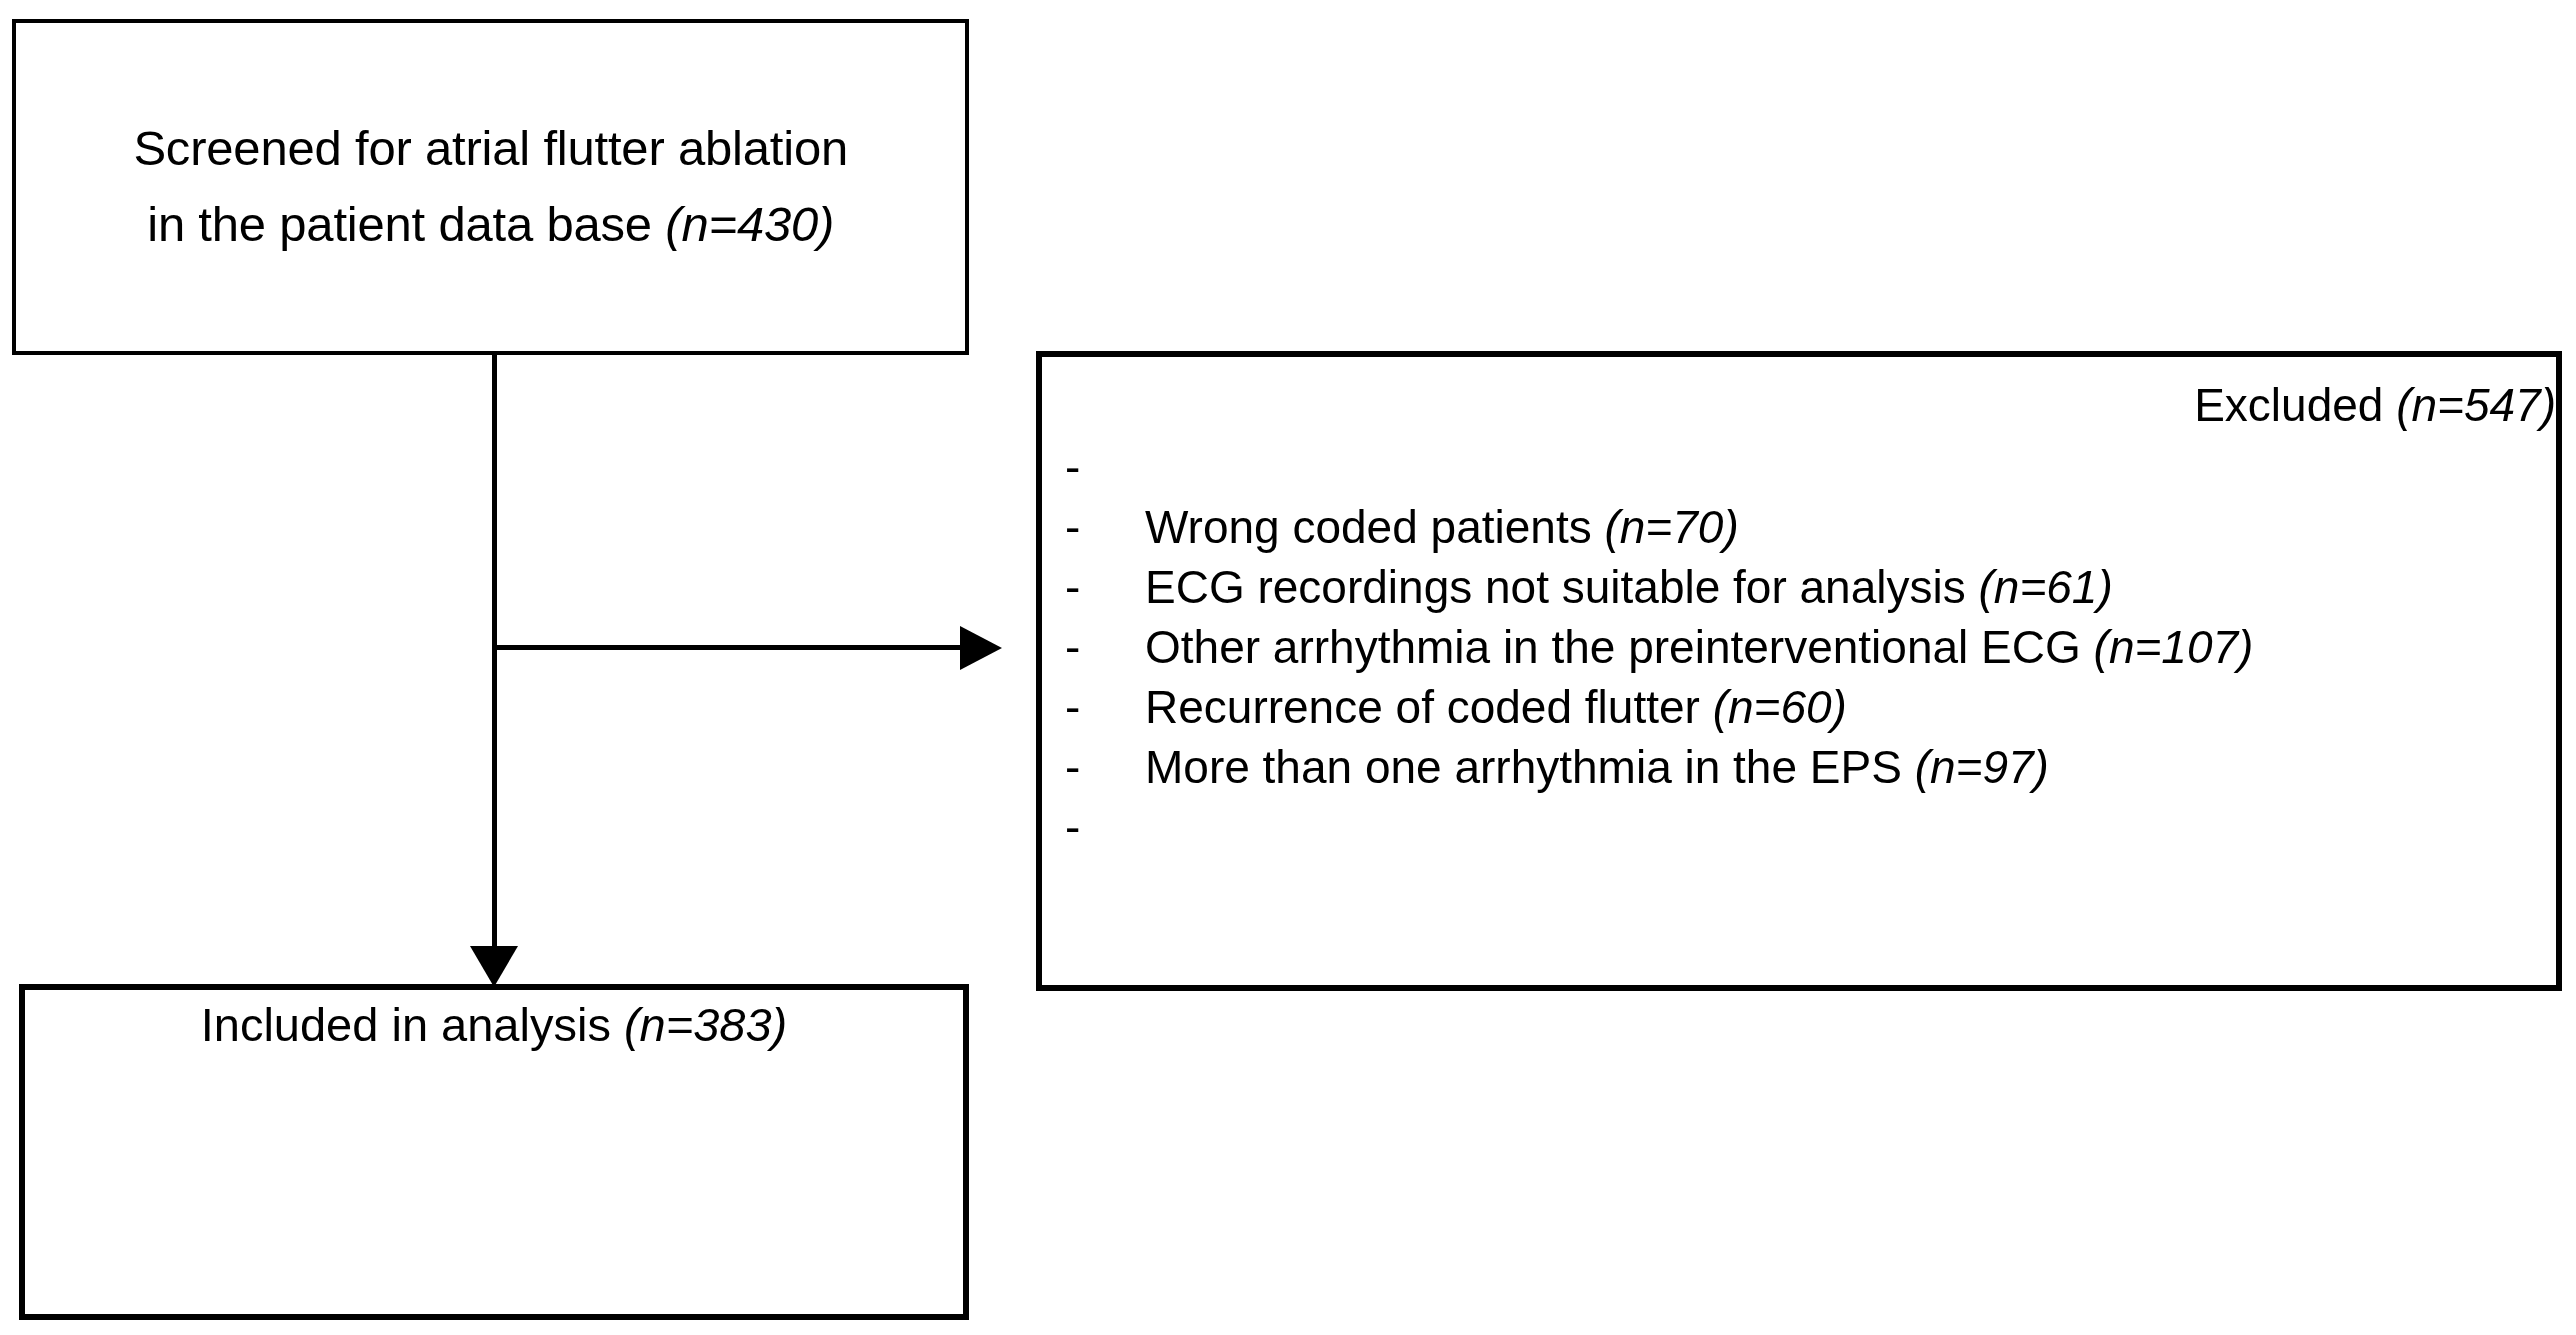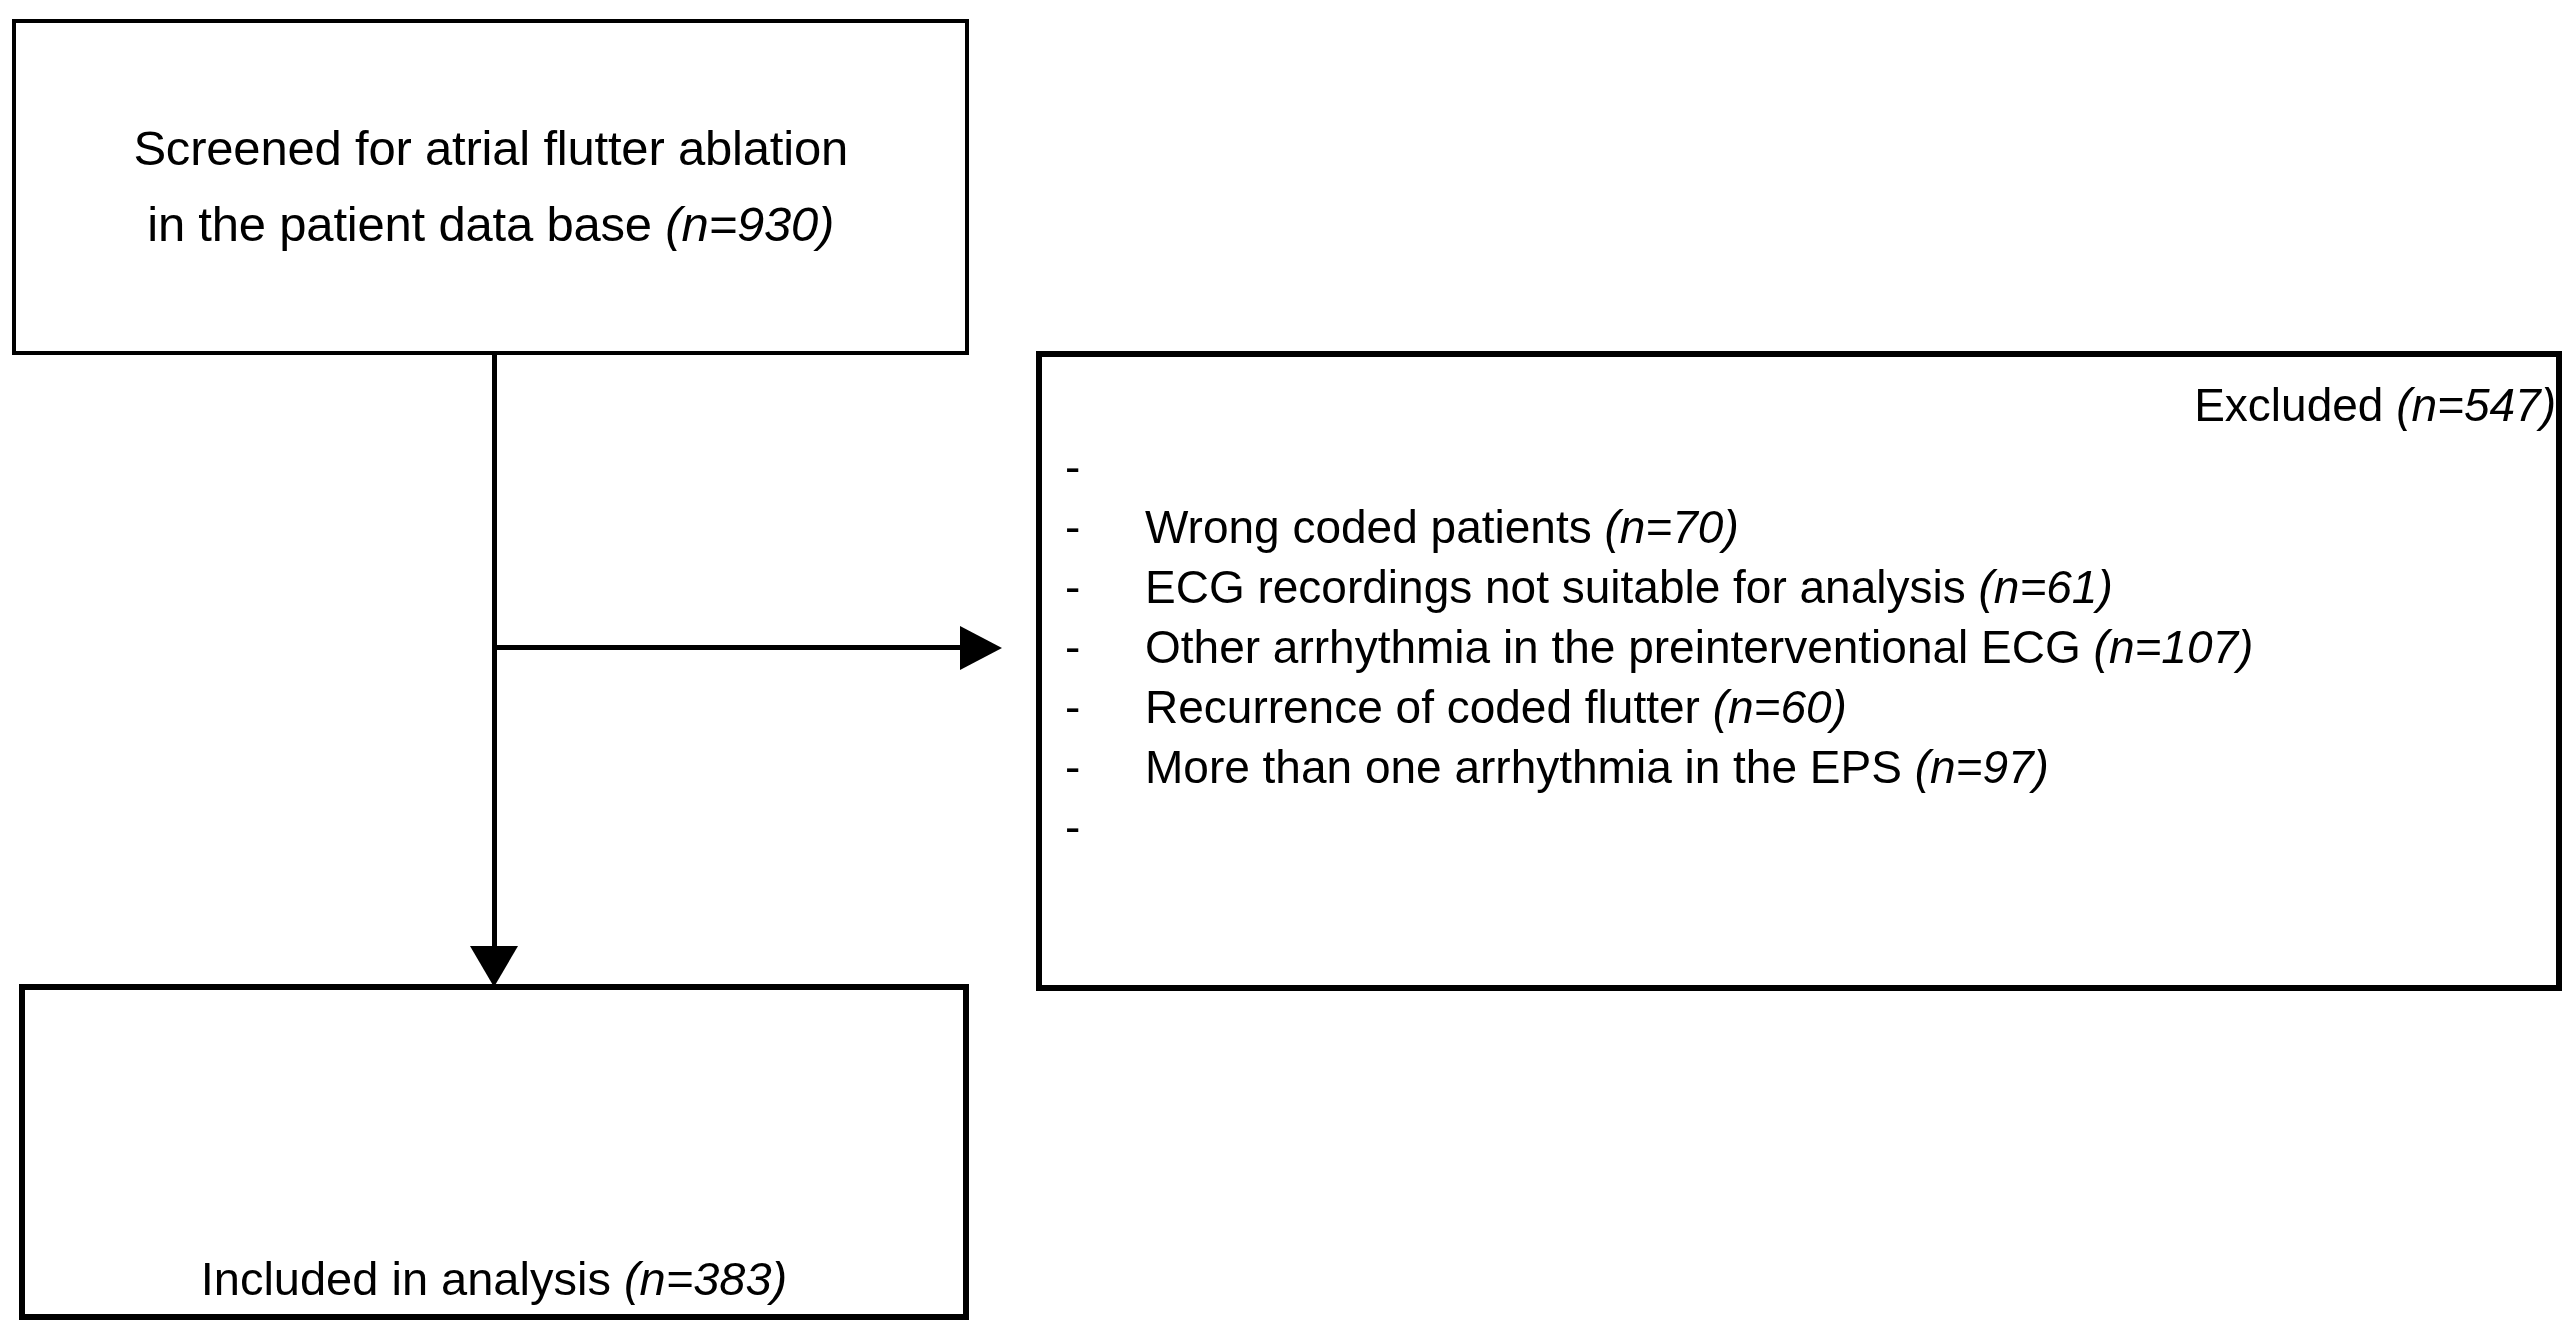--- a/index.html
+++ b/index.html
@@ -46,21 +46,21 @@
     white-space: nowrap;
   }
 
   
   #box-included {
     left: 19px;
     top: 984px;
     width: 950px;
     height: 336px;
     display: flex;
-    align-items: flex-end;
+    align-items: flex-start;
     justify-content: center;
   }
   #box-included .box-text {
     text-align: center;
     font-size: 47px;
     line-height: 1.5;
     white-space: nowrap;
   }
 
   
@@ -155,21 +155,21 @@
   }
 </style>
 </head>
 <body>
 
 <div id="canvas">
 
   <div class="node-box" id="box-screened">
     <div class="box-text">
       <span>Screened for atrial flutter ablation</span><br>
-      <span>in the patient data base </span><span class="nval">(n=930)</span>
+      <span>in the patient data base </span><span class="nval">(n=430)</span>
     </div>
   </div>
 
   <div class="connector-v" id="trunk-line"></div>
   <div id="trunk-arrowhead"></div>
 
   <div class="connector-h" id="branch-line"></div>
   <div id="branch-arrowhead"></div>
 
   <div class="node-box thick" id="box-excluded">

